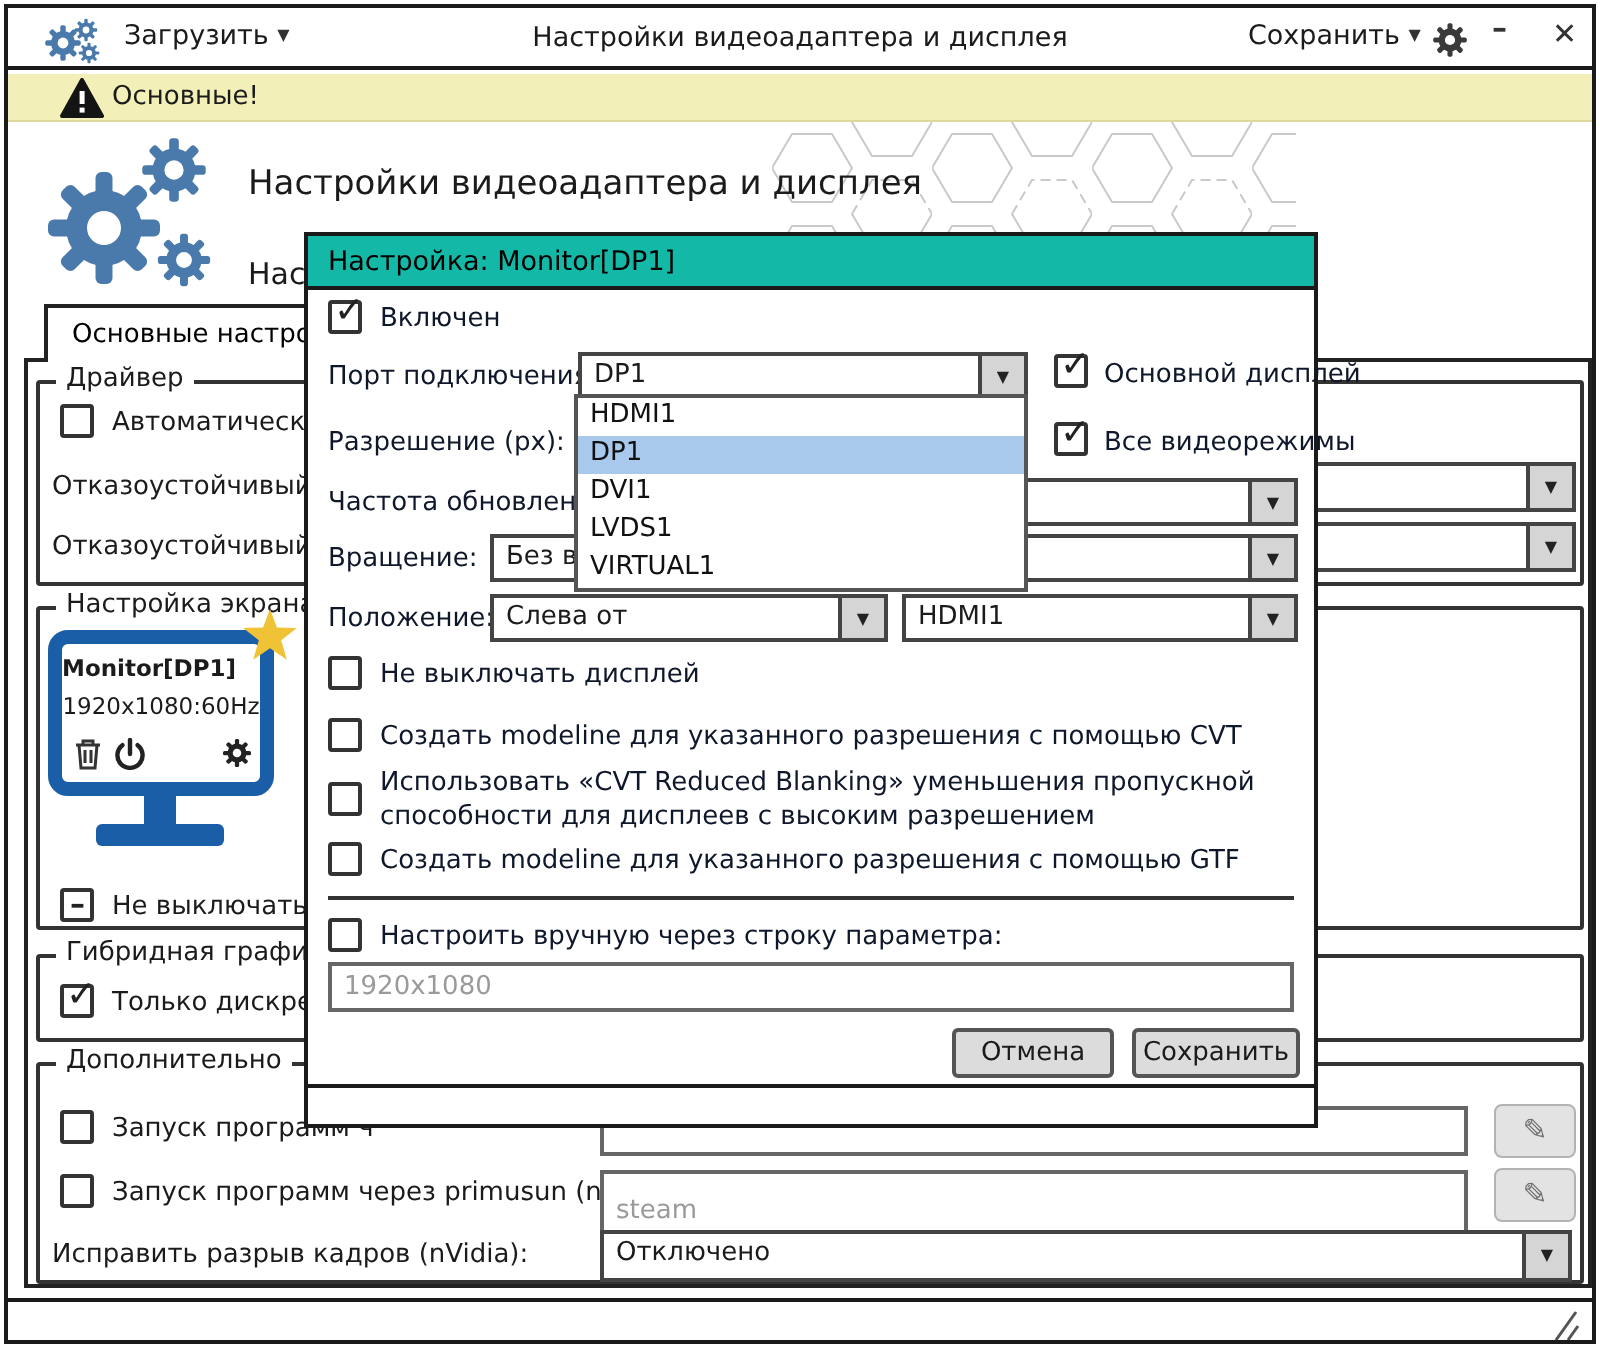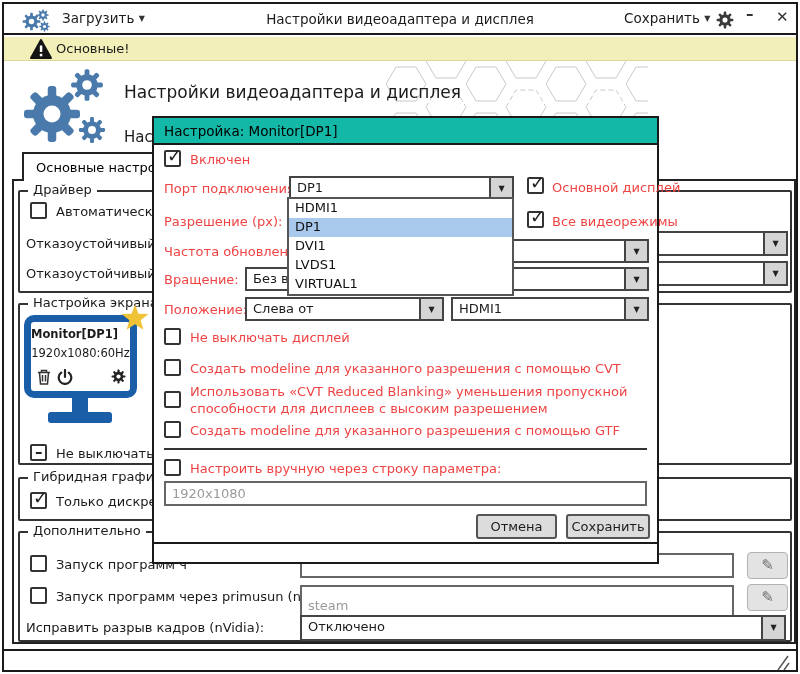--- a/index.html
+++ b/index.html
@@ -52,21 +52,21 @@
   .mon-name{position:absolute;left:0;top:5px;width:100%;text-align:left;font-size:11.5px;font-weight:bold;color:#1b1b1b;}
   .mon-mode{position:absolute;left:0;top:24px;width:100%;text-align:center;font-size:11.5px;color:#1b1b1b;}
   .mon-icons{position:absolute;left:4px;top:46px;width:91px;height:18px;}
   .star{position:absolute;left:117px;top:300px;width:28px;height:28px;z-index:2;}
 
   
   .dialog{position:absolute;left:148px;top:112px;width:507px;height:448px;background:#fff;border:2px solid #1a1a1a;z-index:10;}
   .dlg-title{position:absolute;left:0;top:0;width:100%;height:27px;border-bottom:2px solid #1a1a1a;font-size:13.5px;padding:5px 0 0 10px;background:#14b8a6;}
   .dlg-hr{position:absolute;left:10px;width:483px;border-top:2px solid #333;}
   .dlg-footline{position:absolute;left:0;top:424px;width:100%;border-top:2px solid #1a1a1a;}
-  .mlabel{font-size:13px;color:#ef4444;white-space:nowrap;position:absolute;}
+  .mlabel{font-size:13px;color:#0f172a;white-space:nowrap;position:absolute;}
 
   
   .ddlist{position:absolute;left:283px;top:193px;width:227px;background:#fff;border:2px solid #555;z-index:20;}
   .dditem{height:19px;font-size:13px;padding:1px 0 0 6px;color:#111;white-space:nowrap;}
   .dditem.selected{background:#a8c8ec;}
 
   
   .statusline{position:absolute;left:0;top:645px;width:100%;border-top:2px solid #1a1a1a;}
 </style>
 </head>

